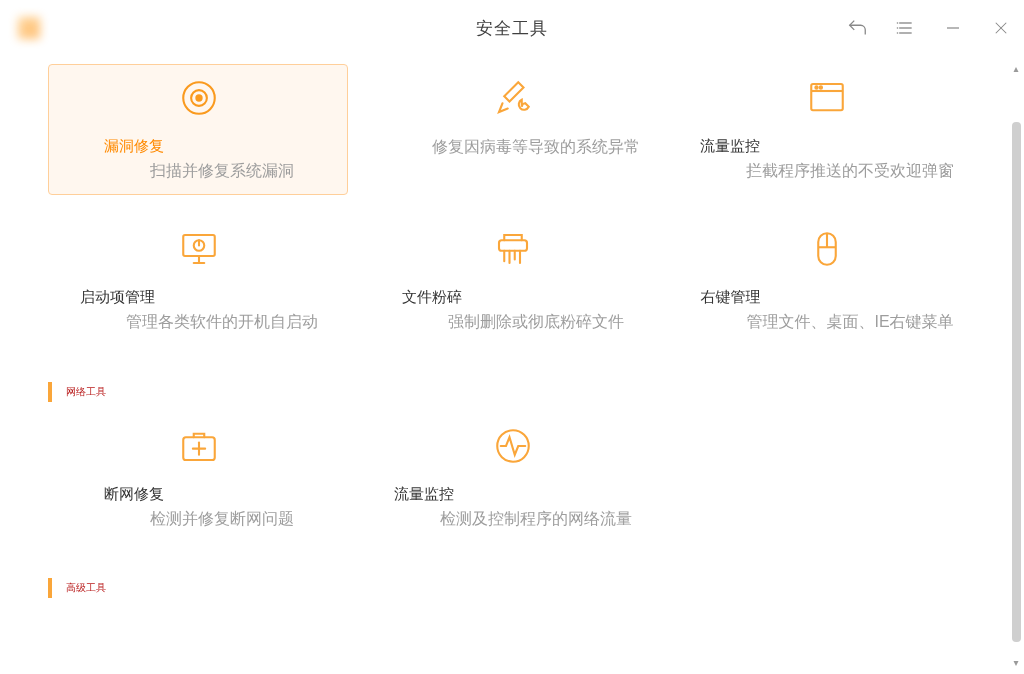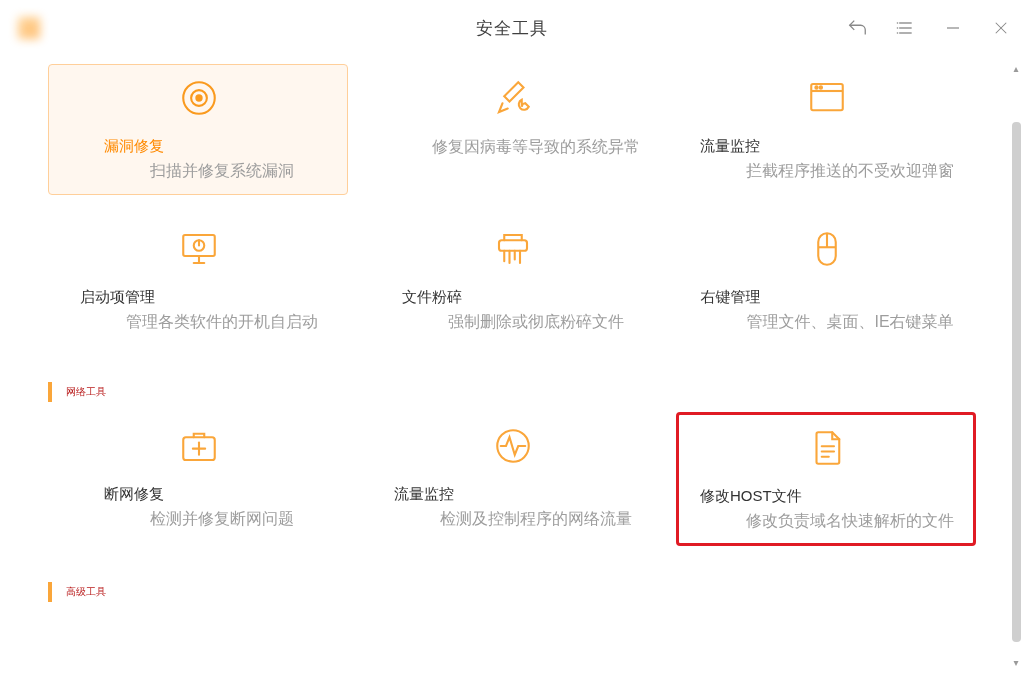--- a/index.html
+++ b/index.html
@@ -331,35 +331,20 @@
           <circle cx="24" cy="24" r="18"></circle>
             <path d="M10 24h6l4-10 6 20 4-10h8"></path>
         </svg>
       </div>
       <div class="tile-text">
         <div class="tile-title">流量监控</div>
         <div class="tile-desc">检测及控制程序的网络流量</div>
       </div>
     </div>
 
-    <div class="tile highlight">
-      <div class="tile-icon">
-        <svg width="42" height="42" viewBox="0 0 48 48" fill="none" stroke="currentColor" stroke-width="2.4" stroke-linecap="round">
-          <path d="M14 6h16l8 8v26a2 2 0 0 1-2 2H14a2 2 0 0 1-2-2V8a2 2 0 0 1 2-2z"></path>
-            <path d="M30 6v8h8"></path>
-          <line x1="18" y1="22" x2="32" y2="22"></line>
-            <line x1="18" y1="28" x2="32" y2="28"></line>
-            <line x1="18" y1="34" x2="26" y2="34"></line>
-        </svg>
-      </div>
-      <div class="tile-text">
-        <div class="tile-title">修改HOST文件</div>
-        <div class="tile-desc">修改负责域名快速解析的文件</div>
-      </div>
-    </div>
   </div>
 
   <div class="section-head">
     <div class="section-bar"></div>
     <div class="section-title">高级工具</div>
   </div>
 
 
 </div>
 

